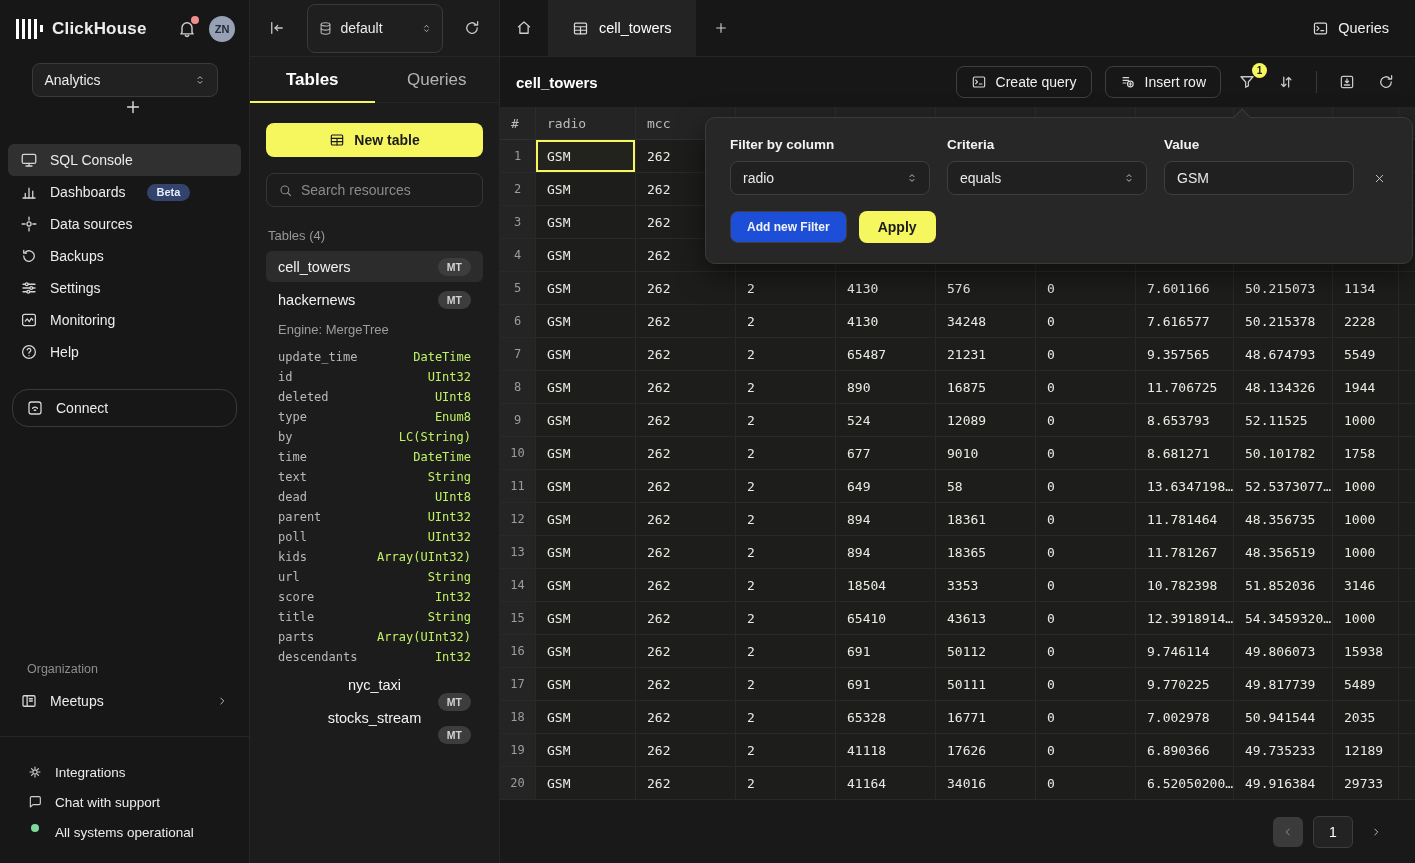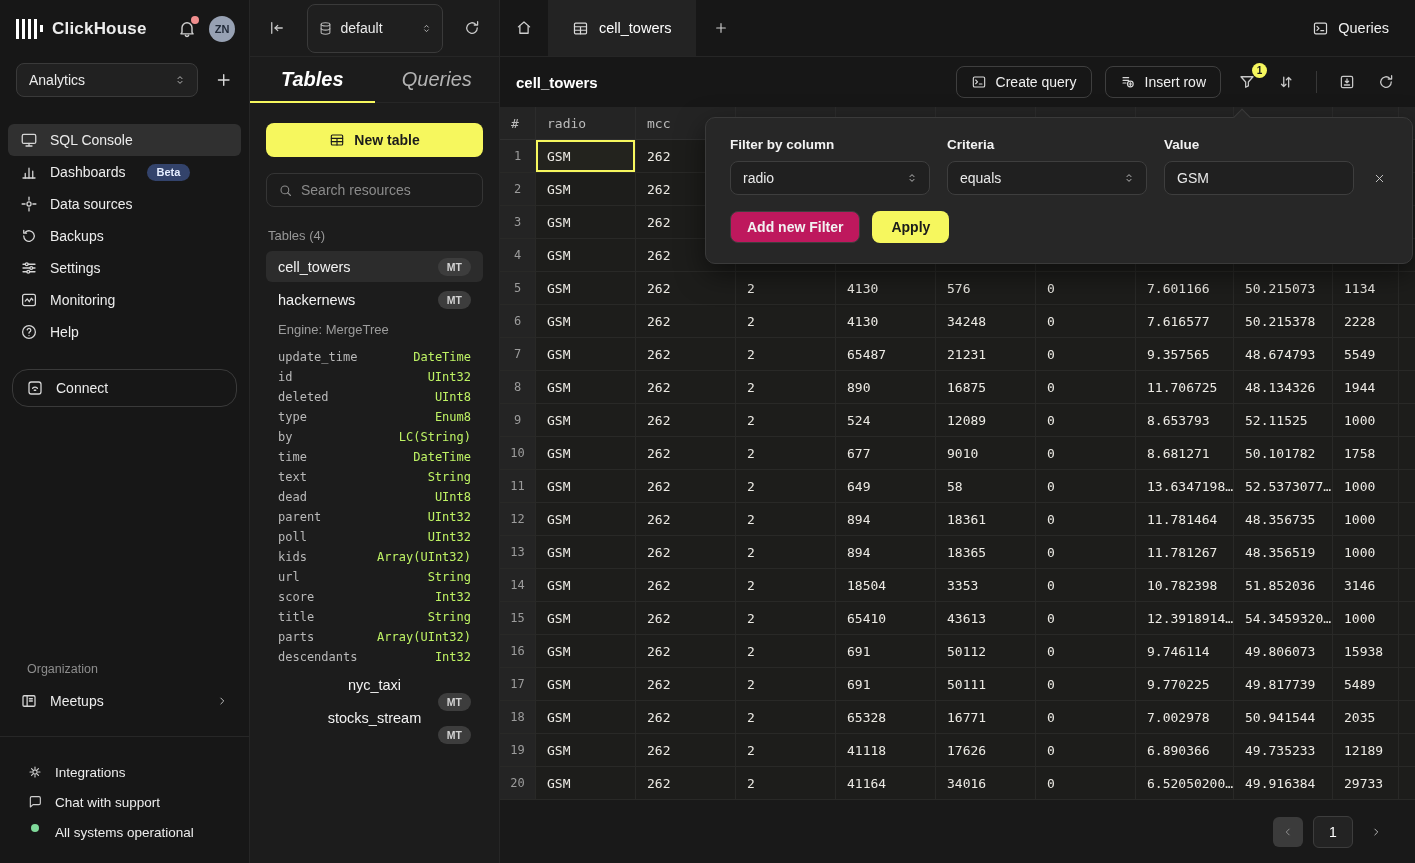--- a/index.html
+++ b/index.html
@@ -13,21 +13,21 @@
   .sb-header { height:57px; display:flex; align-items:center; padding:0 14px 0 16px; }
   .logo { display:flex; align-items:center; gap:3px; height:20px; margin-right:9px; }
   .logo i { display:block; width:3px; height:20px; background:#fff; }
   .logo i.dotbar { height:7px; }
   .brand { font-size:17px; font-weight:700; letter-spacing:.2px; }
   .sb-header .spacer, .flex-sp { flex:1; }
   .bell-wrap { position:relative; width:20px; height:20px; color:#cfcfcf; margin-right:12px; }
   .bell-dot { position:absolute; top:-3px; right:-2px; width:8px; height:8px; border-radius:50%; }
   .avatar { width:26px; height:26px; border-radius:50%; background:#97a1b3; color:#222b3a;
             display:flex; align-items:center; justify-content:center; font-size:11px; font-weight:700; }
-  .service-row { display:flex; align-items:center; padding:6px 16px 12px; }
+  .service-row { display:flex; align-items:center; padding:6px 16px 12px;flex-direction:column; }
   .service-select { width:186px; height:34px; background:#212121; border:1px solid #3a3a3a;
             border-radius:8px; display:flex; align-items:center; padding:0 10px 0 12px; gap:8px;
             font-size:14px; color:#ececec; }
   .service-select .ic, .db-select .ic { color:#b9b9b9; }
   .plus-btn { margin-left:16px; width:20px; height:20px; color:#dcdcdc; }
   .nav { margin:15px 8px 0; }
   .nav-item { height:32px; display:flex; align-items:center; gap:12px; padding:0 12px;
               border-radius:6px; font-size:14px; color:#ececec; cursor:default; }
   .nav-item.active { background:#303030; }
   .nav-item .ic { width:18px; height:18px; color:#d6d6d6; flex-shrink:0; }
@@ -48,21 +48,21 @@
   
   .explorer { width:250px; background:#1c1c1c; border-right:1px solid #262626;
               display:flex; flex-direction:column; flex-shrink:0; }
   .ex-topbar { height:57px; border-bottom:1px solid #262626; display:flex; align-items:center; padding:0 18px; }
   .collapse-ic { width:18px; height:18px; color:#c9c9c9; }
   .db-select { margin:0 auto; width:136px; height:49px; background:#1f1f1f; border:1px solid #3a3a3a;
                border-radius:8px; display:flex; align-items:center; gap:8px; padding:0 9px 0 10px; font-size:14px; }
   .db-select .lbl { flex:1; }
   .refresh-ic { width:18px; height:18px; color:#c9c9c9; }
   .ex-tabs { height:46px; display:flex; border-bottom:1px solid #262626; position:relative; }
-  .ex-tab { flex:1; display:flex; align-items:center; justify-content:center; font-size:20px; color:#b3b3b3;font-style:italic; }
+  .ex-tab { flex:1; display:flex; align-items:center; justify-content:center; font-size:17px; color:#b3b3b3; }
   .ex-tab.active { color:#fff; font-weight:600; }
   .tab-underline { position:absolute; left:0; bottom:-1px; width:50%; height:2px; }
   .ex-content { flex:1; padding:20px 16px 0; overflow:hidden; }
   .new-table-btn { height:34px; border-radius:8px; display:flex; align-items:center; justify-content:center;
                    gap:9px; color:#1b1b1b; font-size:14px; font-weight:600; }
   .new-table-btn .ic { width:16px; height:16px; }
   .search-box { margin-top:16px; height:34px; border:1px solid #353535; border-radius:8px;
                 display:flex; align-items:center; gap:8px; padding:0 11px; color:#8b8b8b; font-size:14px; }
   .search-box .ic { width:15px; height:15px; }
   .section-label { margin:21px 0 8px 2px; font-size:13px; color:#979797; }
@@ -137,22 +137,22 @@
   .pop-select { width:200px; height:34px; background:#202020; border:1px solid #3e3e3e; border-radius:8px;
                 display:flex; align-items:center; padding:0 10px 0 12px; font-size:14px; color:#e9e9e9; }
   .pop-select .val { flex:1; }
   .pop-select .ic { width:14px; height:14px; color:#bdbdbd; }
   .pop-input { width:190px; height:34px; background:#202020; border:1px solid #3e3e3e; border-radius:8px;
                display:flex; align-items:center; padding:0 12px; font-size:14px; color:#e9e9e9; }
   .pop-close { margin-left:auto; align-self:center; margin-top:24px; width:22px; height:22px; color:#cfcfcf;
                display:flex; align-items:center; justify-content:center; }
   .pop-close .ic { width:13px; height:13px; }
   .pop-row2 { display:flex; gap:12px; margin-top:16px; }
-  .add-filter-btn { height:32px; border:1px solid #3e3e3e; border-radius:8px; background:#be185d;
-                    display:flex; align-items:center; padding:12px 16px; font-size:14px; font-weight:600; color:#f2f2f2; }
+  .add-filter-btn { height:32px; border:1px solid #3e3e3e; border-radius:8px; background:#1d4ed8;
+                    display:flex; align-items:center; padding:12px 16px; font-size:12px; font-weight:600; color:#f2f2f2; }
   .apply-btn { height:32px; border-radius:8px; display:flex; align-items:center; padding:0 19px;
                font-size:14px; font-weight:600; color:#1b1b1b; }
 
   .ic { display:inline-flex; }
   .ic svg { width:100%; height:100%; }
   .accent-bg { background:#f6f75e; }
 </style>
 </head>
 <body>
 

